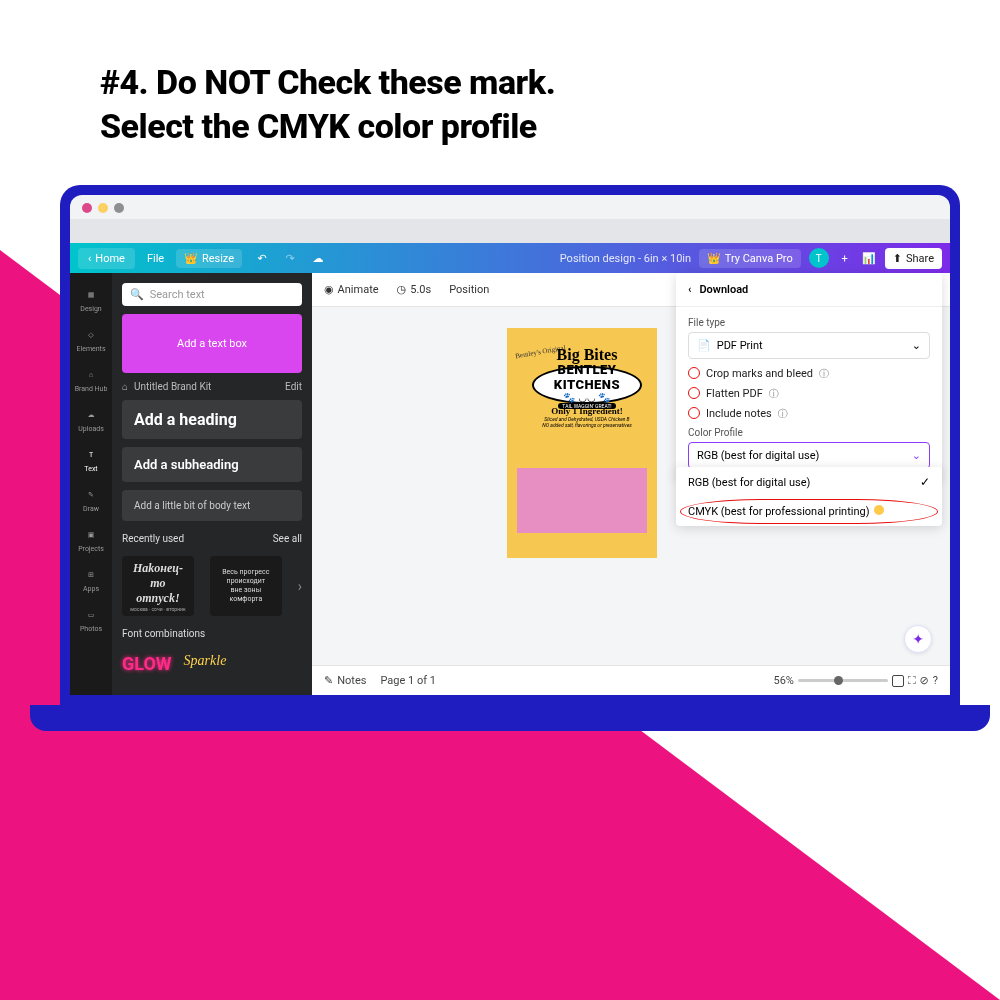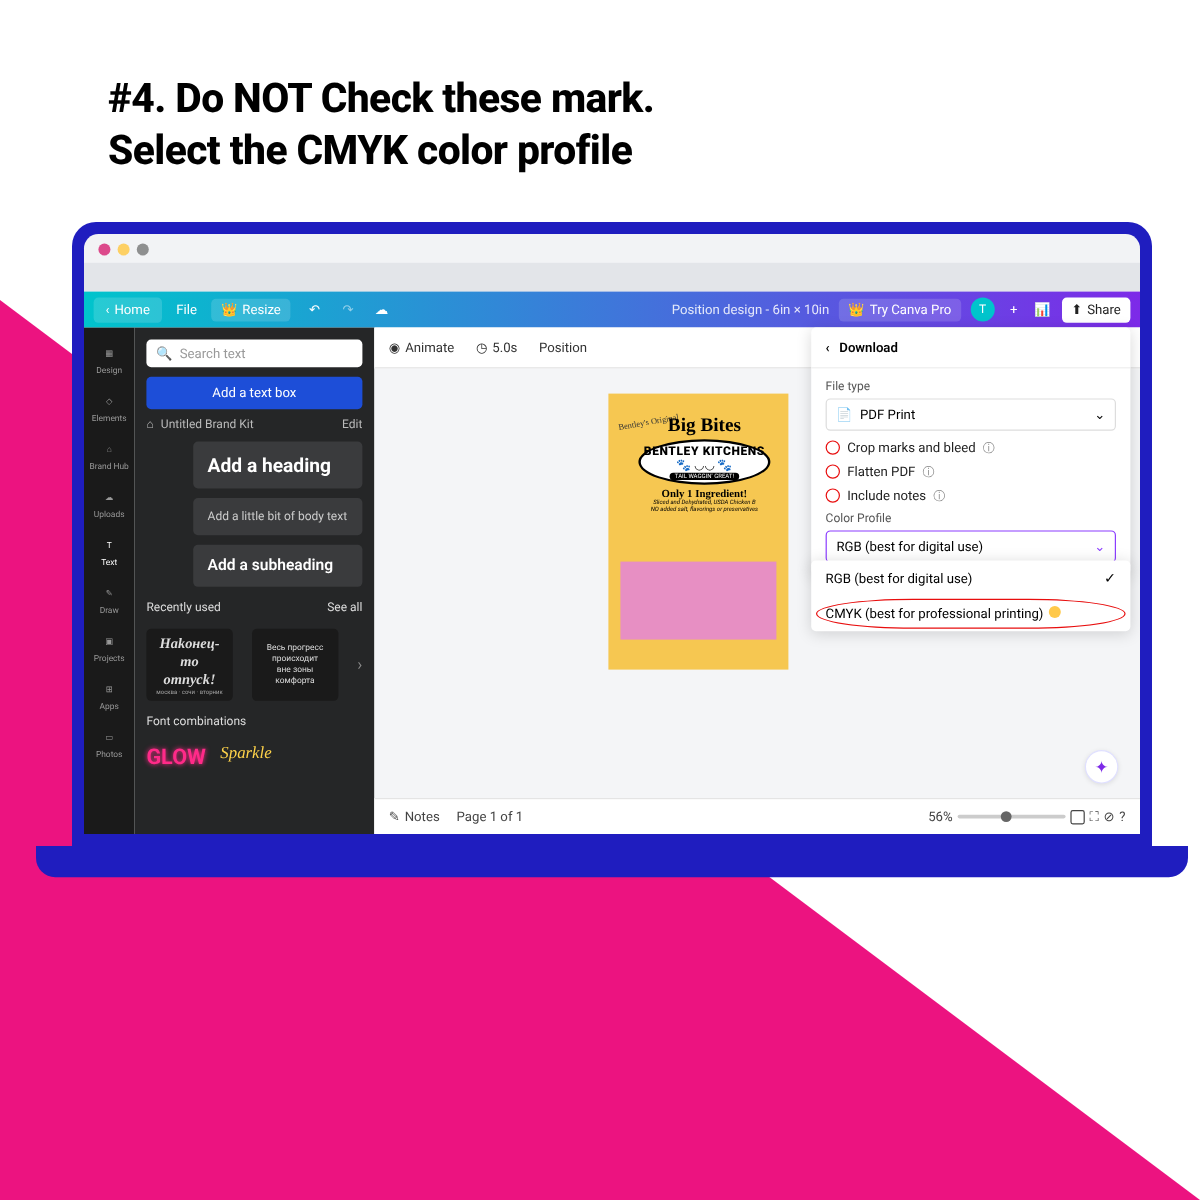--- a/index.html
+++ b/index.html
@@ -1,20 +1,20 @@
 <!DOCTYPE html>
 <html><head>
 <meta charset="utf-8">
 <style>
 * { box-sizing: border-box; margin: 0; padding: 0; font-family: -apple-system, BlinkMacSystemFont, "Segoe UI", Roboto, sans-serif; }
 body { width: 1000px; height: 1000px; background: #fff; position: relative; overflow: hidden; }
 
 .pink-tri { position: absolute; left: 0; bottom: 0; width: 0; height: 0; border-left: 1000px solid #ec1380; border-top: 750px solid transparent; }
 
-.title { position: absolute; left: 90px; top: 60px; font-size: 34px; font-weight: 800; letter-spacing: -0.5px; line-height: 1.3; color: #000; }
+.title { position: absolute; left: 100px; top: 60px; font-size: 34px; font-weight: 800; letter-spacing: -0.5px; line-height: 1.3; color: #000; }
 
 .laptop { position: absolute; left: 60px; top: 185px; width: 900px; }
 .laptop-frame { background: #1f1dbf; border-radius: 20px 20px 0 0; padding: 10px; }
 .screen { background: #f2f3f5; height: 500px; border-radius: 12px 12px 0 0; overflow: hidden; position: relative; }
 .mac-dots { position: absolute; top: 8px; left: 12px; display: flex; gap: 6px; }
 .mac-dots span { width: 10px; height: 10px; border-radius: 50%; opacity: 0.85; }
 .mac-dots .d1 { background: #d82a78; }
 .mac-dots .d2 { background: #ffc94a; }
 .mac-dots .d3 { background: #7d7d7d; }
 
@@ -30,23 +30,23 @@
 
 .main { position: absolute; top: 78px; left: 0; right: 0; bottom: 0; display: flex; }
 
 .rail { width: 42px; background: #1a1a1a; display: flex; flex-direction: column; align-items: center; padding-top: 8px; gap: 2px; color: #999; font-size: 7px; }
 .rail-item { display: flex; flex-direction: column; align-items: center; gap: 2px; padding: 6px 0; cursor: pointer; width: 100%; }
 .rail-item.active { color: #fff; }
 .rail-ico { width: 16px; height: 16px; display:flex; align-items:center; justify-content:center; }
 
 .side { width: 200px; background: #252627; color: #eaeaea; font-size: 11px; padding: 10px; display: flex; flex-direction: column; gap: 8px; overflow: hidden; }
 .search { background: #fff; color: #999; border-radius: 4px; padding: 5px 8px; display: flex; align-items: center; gap: 6px; }
-.btn-purple { background: #1d4ed8; color: #fff; text-align: center; padding: 7px; border-radius: 4px; font-size: 11px; cursor:pointer; }
+.btn-purple { background: #d946ef; color: #fff; text-align: center; padding: 23px; border-radius: 4px; font-size: 11px; cursor:pointer; }
 .side-row { display: flex; justify-content: space-between; align-items: center; color: #bbb; font-size: 10px; }
-.card { background: #3a3b3d; border-radius: 4px; padding: 10px 12px; color: #fff; cursor:pointer;margin-left:39px; }
+.card { background: #3a3b3d; border-radius: 4px; padding: 10px 12px; color: #fff; cursor:pointer; }
 .card.h1 { font-size: 16px; font-weight: 700; }
 .card.h2 { font-size: 13px; font-weight: 600; }
 .card.body { font-size: 10px; color: #ccc; font-weight: 400; }
 .side-sect { display: flex; justify-content: space-between; color: #ddd; font-size: 10px; margin-top: 4px; }
 .recent { display: flex; gap: 16px; margin-top: 4px; align-items: center; }
 .recent-card { flex: 1; height: 60px; background: #1a1a1a; border-radius: 4px; display:flex; align-items:center; justify-content:center; color:#ddd; font-size:9px; text-align:center; padding:4px; }
 .recent-card .scr { font-family: cursive; font-style: italic; font-weight:700; font-size:12px; }
 .chev { color:#888; font-size:14px; cursor:pointer; }
 .font-combo { display:flex; gap:12px; margin-top:6px; }
 .glow { color:#ff2a88; font-weight:700; font-size:18px; text-shadow:0 0 4px #ff2a88; }
@@ -56,21 +56,21 @@
 .ctx-bar { height:34px; background:#fff; border-bottom:1px solid #e4e4e4; display:flex; align-items:center; padding:0 12px; gap:18px; font-size:11px; color:#333; }
 .ctx-item { display:flex; align-items:center; gap:4px; cursor:pointer; }
 
 .lock-ico { position:absolute; top:60px; right:200px; color:#888; font-size:12px; }
 
 .design-canvas { position:absolute; left:195px; top:55px; width:150px; height:230px; background:#f6c751; overflow:hidden; }
 .label-box { position:absolute; top:18px; left:20px; right:10px; text-align:center; }
 .big-bites { font-family: "Comic Sans MS", cursive; font-weight:900; font-size:16px; color:#000; }
 .bent-orig { position:absolute; top:20px; left:8px; font-family:cursive; font-size:7px; color:#333; transform:rotate(-10deg); }
 .oval { width:110px; height:38px; border:2px solid #000; border-radius:50%; margin:2px auto 0; position:relative; display:flex; flex-direction:column; align-items:center; justify-content:center; background:#fff; }
-.oval-top { font-size:10px; font-weight:900; letter-spacing:0.5px; }
+.oval-top { font-size:13px; font-weight:900; letter-spacing:0.5px; }
 .oval-face { font-size:10px; }
 .oval-bot { font-size:5px; background:#000; color:#fff; padding:0 4px; border-radius:6px; }
 .ing { font-family:cursive; font-size:9px; font-weight:700; color:#000; margin-top:2px; }
 .ing-sub { font-size:5px; color:#000; font-style:italic; }
 .pink-rect { position:absolute; top:140px; left:10px; right:10px; height:65px; background:#e78fc3; }
 
 .bottom-bar { position:absolute; bottom:0; left:0; right:0; height:30px; background:#fff; border-top:1px solid #e4e4e4; display:flex; align-items:center; padding:0 12px; gap:14px; font-size:11px; color:#444; }
 .bb-right { margin-left:auto; display:flex; align-items:center; gap:4px; }
 .zoom-slider { width:90px; height:3px; background:#ccc; border-radius:2px; position:relative; }
 .zoom-knob { position:absolute; left:40%; top:-3px; width:9px; height:9px; background:#666; border-radius:50%; }
@@ -196,22 +196,22 @@
           </div>
           <div class="btn-purple">Add a text box</div>
           <div class="side-row">
             <span style="display:flex;gap:6px;align-items:center">
                 <span>⌂</span>
                 <span>Untitled Brand Kit</span>
               </span>
             <span>Edit</span>
           </div>
           <div class="card h1">Add a heading</div>
+          <div class="card h2">Add a subheading</div>
           <div class="card body">Add a little bit of body text</div>
-          <div class="card h2">Add a subheading</div>
           <div class="side-sect">
             <span>Recently used</span>
             <span>See all</span>
           </div>
           <div class="recent">
             <div class="recent-card">
               <div>
                   <div class="scr">Hakoнeц-mo</div>
                   <div class="scr">omnyck!</div>
                   <div style="font-size:5px;opacity:.7">москва · сочи · вторник</div>

